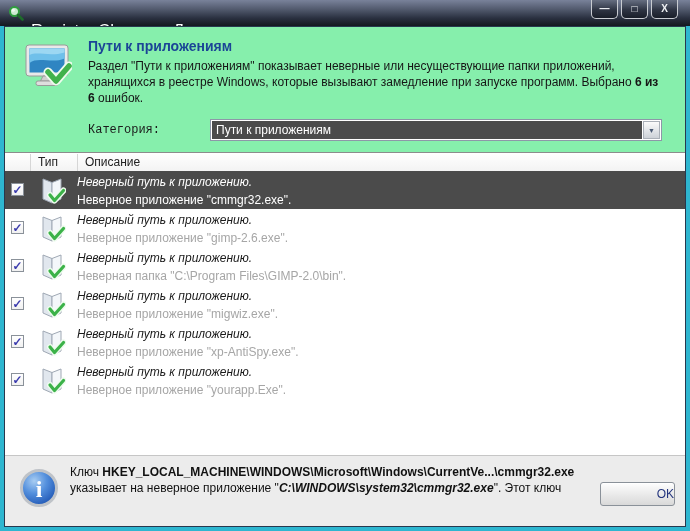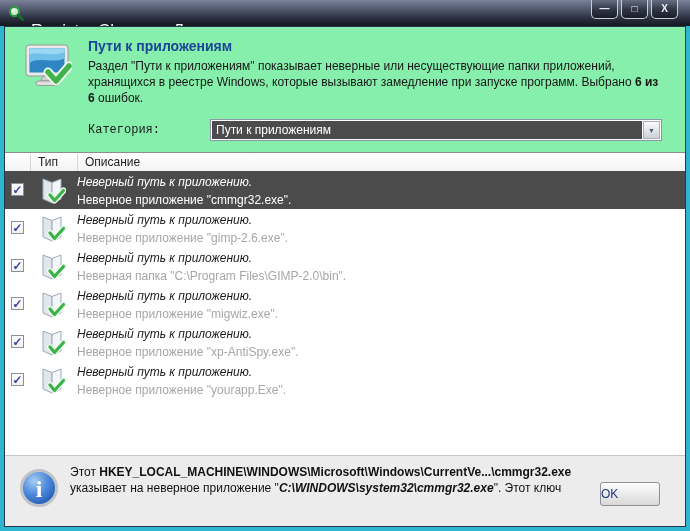--- a/index.html
+++ b/index.html
@@ -82,24 +82,24 @@
   }
   .info-icon{
     position:absolute;left:15px;top:13px;width:38px;height:38px;border-radius:50%;
     border:3px solid #bfc3c8;
     background:radial-gradient(circle at 35% 28%,#a8cdf2 0%,#5490dd 40%,#2a62bd 75%,#1c4a9a 100%);
     color:#ffffff;text-align:center;font-family:"Liberation Serif",serif;
     font-weight:bold;font-size:24px;line-height:34px;
   }
   .info-text{position:absolute;left:65px;top:8px;width:525px;line-height:16px;color:#111111;}
   .ok-button{
-    position:absolute;left:595px;top:26px;width:60px;height:24px;
+    position:absolute;left:595px;top:26px;width:75px;height:24px;
     border:1px solid #8a9199;border-radius:3px;
     background:linear-gradient(180deg,#fefefe,#e9e9e9 55%,#d9d9d9);
-    color:#24357e;text-align:left;line-height:22px;font-size:12px;cursor:default;
+    color:#24357e;text-align:right;line-height:22px;font-size:12px;cursor:default;
     box-shadow:0 1px 0 #ffffff inset;
   }
 </style>
 </head>
 <body>
 
 <div class="window">
 
   <div class="titlebar">
     <svg class="app-icon" viewBox="0 0 16 16">
@@ -213,18 +213,18 @@
       <path d="M12 20 l4.5 5.5 l9 -10" fill="none" stroke="#eefbee" stroke-width="6" stroke-linecap="round" stroke-linejoin="round"></path>
       <path d="M12 20 l4.5 5.5 l9 -10" fill="none" stroke="#3cb249" stroke-width="3.2" stroke-linecap="round" stroke-linejoin="round"></path>
     </svg>
     <span class="line1">Неверный путь к приложению.</span>
     <span class="line2">Неверное приложение "yourapp.Exe".</span>
   </div>
 </div>
 
     <div class="info-panel">
       <div class="info-icon"><span>i</span></div>
-      <div class="info-text"><span>Этот </span><b>HKEY_LOCAL_MACHINE\WINDOWS\Microsoft\Windows\CurrentVe...\cmmgr32.exe</b><br><span>указывает на неверное приложение "</span><b><i>C:\WINDOWS\system32\cmmgr32.exe</i></b><span>". Этот ключ</span><br></div>
+      <div class="info-text"><span>Ключ </span><b>HKEY_LOCAL_MACHINE\WINDOWS\Microsoft\Windows\CurrentVe...\cmmgr32.exe</b><br><span>указывает на неверное приложение "</span><b><i>C:\WINDOWS\system32\cmmgr32.exe</i></b><span>". Этот ключ</span><br></div>
       <div class="ok-button">OK</div>
     </div>
 
   </div>
 </div>
 
 </body></html>

